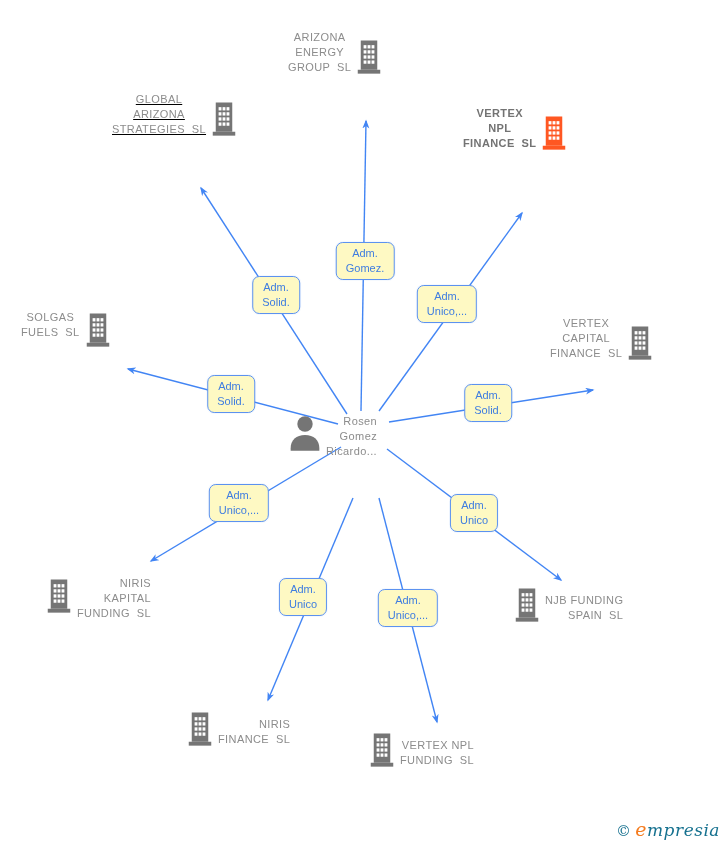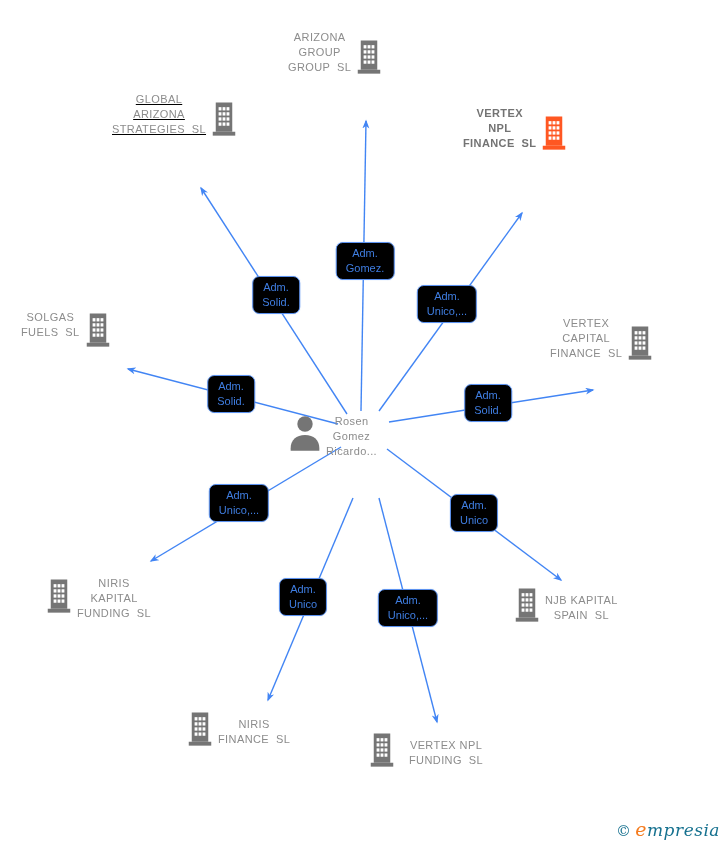--- a/index.html
+++ b/index.html
@@ -40,26 +40,26 @@
     color: var(--text-gray);
     letter-spacing: 0.4px;
   }
   .node .node-label.bold {
     font-weight: bold;
     color: var(--highlight-text-gray);
   }
   .node .node-label div { white-space: pre; }
   .node .icon-wrap { line-height: 0; }
   .node.label-above .node-label { margin-bottom: 9px; }
-  .node.label-below .node-label { margin-top: 6px; }
+  .node.label-below .node-label { margin-top: 6px; text-align: right; }
   .edge-label {
     position: absolute;
     z-index: 2;
     transform: translate(-50%, -50%);
-    background: #000000;
+    background: #fef9c3;
     border: 1.6px solid var(--label-border-blue);
     border-radius: 7px;
     padding: 3px 9px;
     text-align: center;
     font-size: 11px;
     line-height: 15px;
     color: var(--label-text-blue);
     white-space: pre;
     box-shadow: 0 0 0 1px rgba(92,146,240,0.06);
   }
@@ -116,21 +116,21 @@
       <div class="edge-label" style="left: 488px; top: 403px;"><div>Adm.</div><div>Solid.</div></div>
       <div class="edge-label" style="left: 239px; top: 503px;"><div>Adm.</div><div>Unico,...</div></div>
       <div class="edge-label" style="left: 474px; top: 513px;"><div>Adm.</div><div>Unico</div></div>
       <div class="edge-label" style="left: 303px; top: 597px;"><div>Adm.</div><div>Unico</div></div>
       <div class="edge-label" style="left: 408px; top: 608px;"><div>Adm.</div><div>Unico,...</div></div>
     </div>
   <div id="nodes-layer">
       <div class="node label-above" style="left: 368px; top: 30px;">
         <div class="node-label">
           <div>ARIZONA</div>
-          <div>GROUP</div>
+          <div>ENERGY</div>
           <div>GROUP  SL</div>
         </div>
         <div class="icon-wrap"><svg viewBox="0 0 24 23" width="36" height="38">
     <rect x="6.5" y="0.5" width="11" height="19.5" fill="#757575"></rect>
     <rect x="4.5" y="20" width="15" height="2.6" fill="#757575"></rect>
             <rect x="8.4" y="3.6" width="1.9" height="2.2" fill="#ffffff"></rect>
             <rect x="11.05" y="3.6" width="1.9" height="2.2" fill="#ffffff"></rect>
             <rect x="13.7" y="3.6" width="1.9" height="2.2" fill="#ffffff"></rect>
             <rect x="8.4" y="7" width="1.9" height="2.2" fill="#ffffff"></rect>
             <rect x="11.05" y="7" width="1.9" height="2.2" fill="#ffffff"></rect>
@@ -268,21 +268,21 @@
             <rect x="11.05" y="7" width="1.9" height="2.2" fill="#ffffff"></rect>
             <rect x="13.7" y="7" width="1.9" height="2.2" fill="#ffffff"></rect>
             <rect x="8.4" y="10.4" width="1.9" height="2.2" fill="#ffffff"></rect>
             <rect x="11.05" y="10.4" width="1.9" height="2.2" fill="#ffffff"></rect>
             <rect x="13.7" y="10.4" width="1.9" height="2.2" fill="#ffffff"></rect>
             <rect x="8.4" y="13.8" width="1.9" height="2.2" fill="#ffffff"></rect>
             <rect x="11.05" y="13.8" width="1.9" height="2.2" fill="#ffffff"></rect>
             <rect x="13.7" y="13.8" width="1.9" height="2.2" fill="#ffffff"></rect>
           </svg></div>
         <div class="node-label">
-          <div>NJB KAPITAL</div>
+          <div>NJB FUNDING</div>
           <div>SPAIN  SL</div>
         </div>
       </div>
       <div class="node label-below" style="left: 262px; top: 710px;">
         <div class="icon-wrap"><svg viewBox="0 0 24 23" width="36" height="38">
     <rect x="6.5" y="0.5" width="11" height="19.5" fill="#757575"></rect>
     <rect x="4.5" y="20" width="15" height="2.6" fill="#757575"></rect>
             <rect x="8.4" y="3.6" width="1.9" height="2.2" fill="#ffffff"></rect>
             <rect x="11.05" y="3.6" width="1.9" height="2.2" fill="#ffffff"></rect>
             <rect x="13.7" y="3.6" width="1.9" height="2.2" fill="#ffffff"></rect>
@@ -294,21 +294,21 @@
             <rect x="13.7" y="10.4" width="1.9" height="2.2" fill="#ffffff"></rect>
             <rect x="8.4" y="13.8" width="1.9" height="2.2" fill="#ffffff"></rect>
             <rect x="11.05" y="13.8" width="1.9" height="2.2" fill="#ffffff"></rect>
             <rect x="13.7" y="13.8" width="1.9" height="2.2" fill="#ffffff"></rect>
           </svg></div>
         <div class="node-label">
           <div>NIRIS</div>
           <div>FINANCE  SL</div>
         </div>
       </div>
-      <div class="node label-below" style="left: 444px; top: 731px; gap: 9px;">
+      <div class="node label-below" style="left: 444px; top: 731px;">
         <div class="icon-wrap"><svg viewBox="0 0 24 23" width="36" height="38">
     <rect x="6.5" y="0.5" width="11" height="19.5" fill="#757575"></rect>
     <rect x="4.5" y="20" width="15" height="2.6" fill="#757575"></rect>
             <rect x="8.4" y="3.6" width="1.9" height="2.2" fill="#ffffff"></rect>
             <rect x="11.05" y="3.6" width="1.9" height="2.2" fill="#ffffff"></rect>
             <rect x="13.7" y="3.6" width="1.9" height="2.2" fill="#ffffff"></rect>
             <rect x="8.4" y="7" width="1.9" height="2.2" fill="#ffffff"></rect>
             <rect x="11.05" y="7" width="1.9" height="2.2" fill="#ffffff"></rect>
             <rect x="13.7" y="7" width="1.9" height="2.2" fill="#ffffff"></rect>
             <rect x="8.4" y="10.4" width="1.9" height="2.2" fill="#ffffff"></rect>

